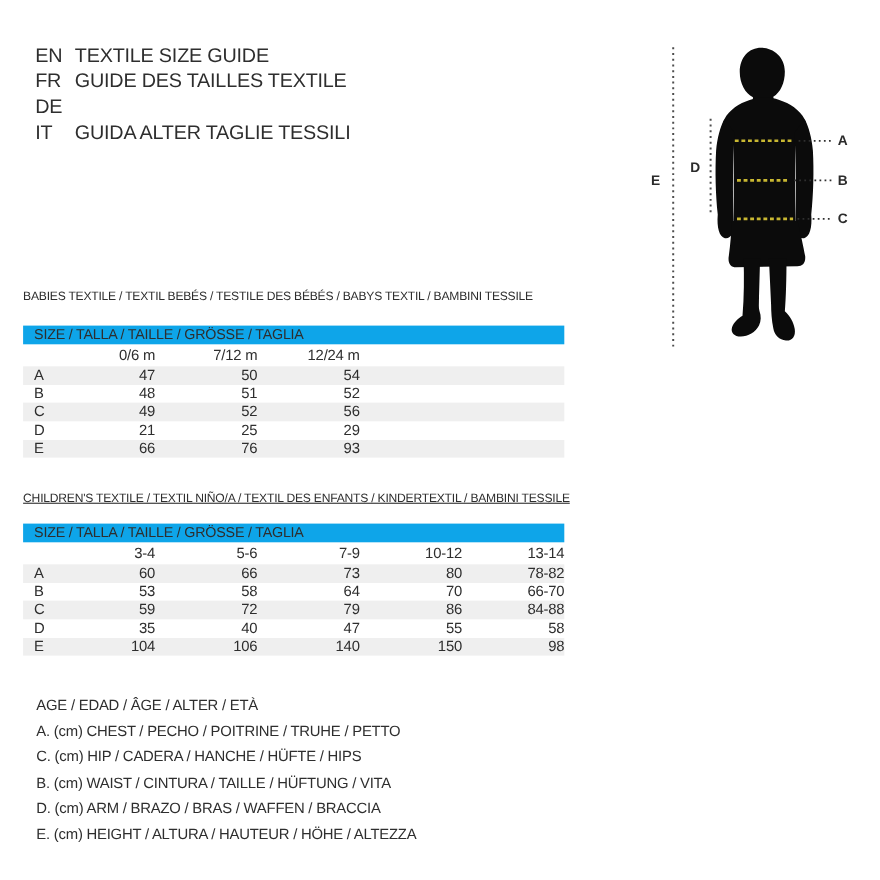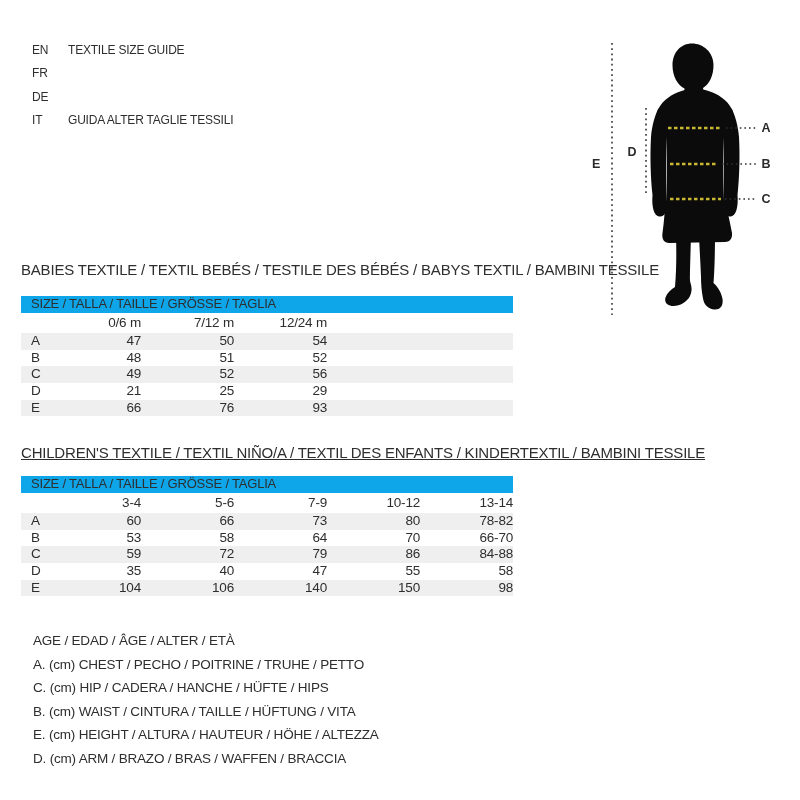--- a/index.html
+++ b/index.html
@@ -2,24 +2,24 @@
 <html><head>
 <meta charset="utf-8">
 <style>
   html,body{margin:0;padding:0;background:#ffffff;}
   #page{
     position:relative;width:800px;height:800px;background:#ffffff;overflow:hidden;
     font-family:"Liberation Sans",sans-serif;color:#2e2e2e;letter-spacing:-0.2px;
   }
   
   .lang-list{position:absolute;left:32px;top:39px;}
-  .lang-row{display:flex;height:23.3px;line-height:23.3px;font-size:12px;}
+  .lang-row{display:flex;height:23.3px;line-height:23.3px;font-size:18px;}
   .lang-code{width:36px;flex:0 0 36px;}
   
-  .section-title{position:absolute;left:21px;font-size:15px;line-height:16px;white-space:nowrap;}
+  .section-title{position:absolute;left:21px;font-size:11px;line-height:16px;white-space:nowrap;}
   
   .size-bar{
     position:absolute;left:21px;width:482px;height:17px;background:#0ea5e9;
     font-size:13px;line-height:16px;padding-left:10px;white-space:nowrap;
   }
   .size-table{position:absolute;left:21px;width:492px;}
   .trow{display:flex;height:16.7px;line-height:16.7px;font-size:13.5px;}
   .trow.header{height:21px;line-height:21px;}
   .trow.shade{background:#efefef;}
   .tlabel{flex:0 0 27px;padding-left:10px;box-sizing:border-box;}
@@ -37,20 +37,21 @@
 
 <div id="page">
 
   <div class="lang-list">
     <div class="lang-row">
       <span class="lang-code">EN</span>
       <span class="lang-title">TEXTILE SIZE GUIDE</span>
     </div>
     <div class="lang-row">
       <span class="lang-code">FR</span>
+      <span class="lang-title">GUIDE DES TAILLES TEXTILE</span>
     </div>
     <div class="lang-row">
       <span class="lang-code">DE</span>
     </div>
     <div class="lang-row">
       <span class="lang-code">IT</span>
       <span class="lang-title">GUIDA ALTER TAGLIE TESSILI</span>
     </div>
   </div>
 
@@ -199,17 +200,17 @@
       <span class="tcell">150</span>
       <span class="tcell">98</span>
     </div>
   </div>
 
   <div class="legend">
     <div class="legend-line">AGE / EDAD / ÂGE / ALTER / ETÀ</div>
     <div class="legend-line">A. (cm) CHEST / PECHO / POITRINE / TRUHE / PETTO</div>
     <div class="legend-line">C. (cm) HIP / CADERA / HANCHE / HÜFTE / HIPS</div>
     <div class="legend-line">B. (cm) WAIST / CINTURA / TAILLE / HÜFTUNG / VITA</div>
+    <div class="legend-line">D. (cm) ARM / BRAZO / BRAS / WAFFEN / BRACCIA</div>
     <div class="legend-line">E. (cm) HEIGHT / ALTURA / HAUTEUR / HÖHE / ALTEZZA</div>
-    <div class="legend-line">D. (cm) ARM / BRAZO / BRAS / WAFFEN / BRACCIA</div>
   </div>
 
 </div>
 
 </body></html>

